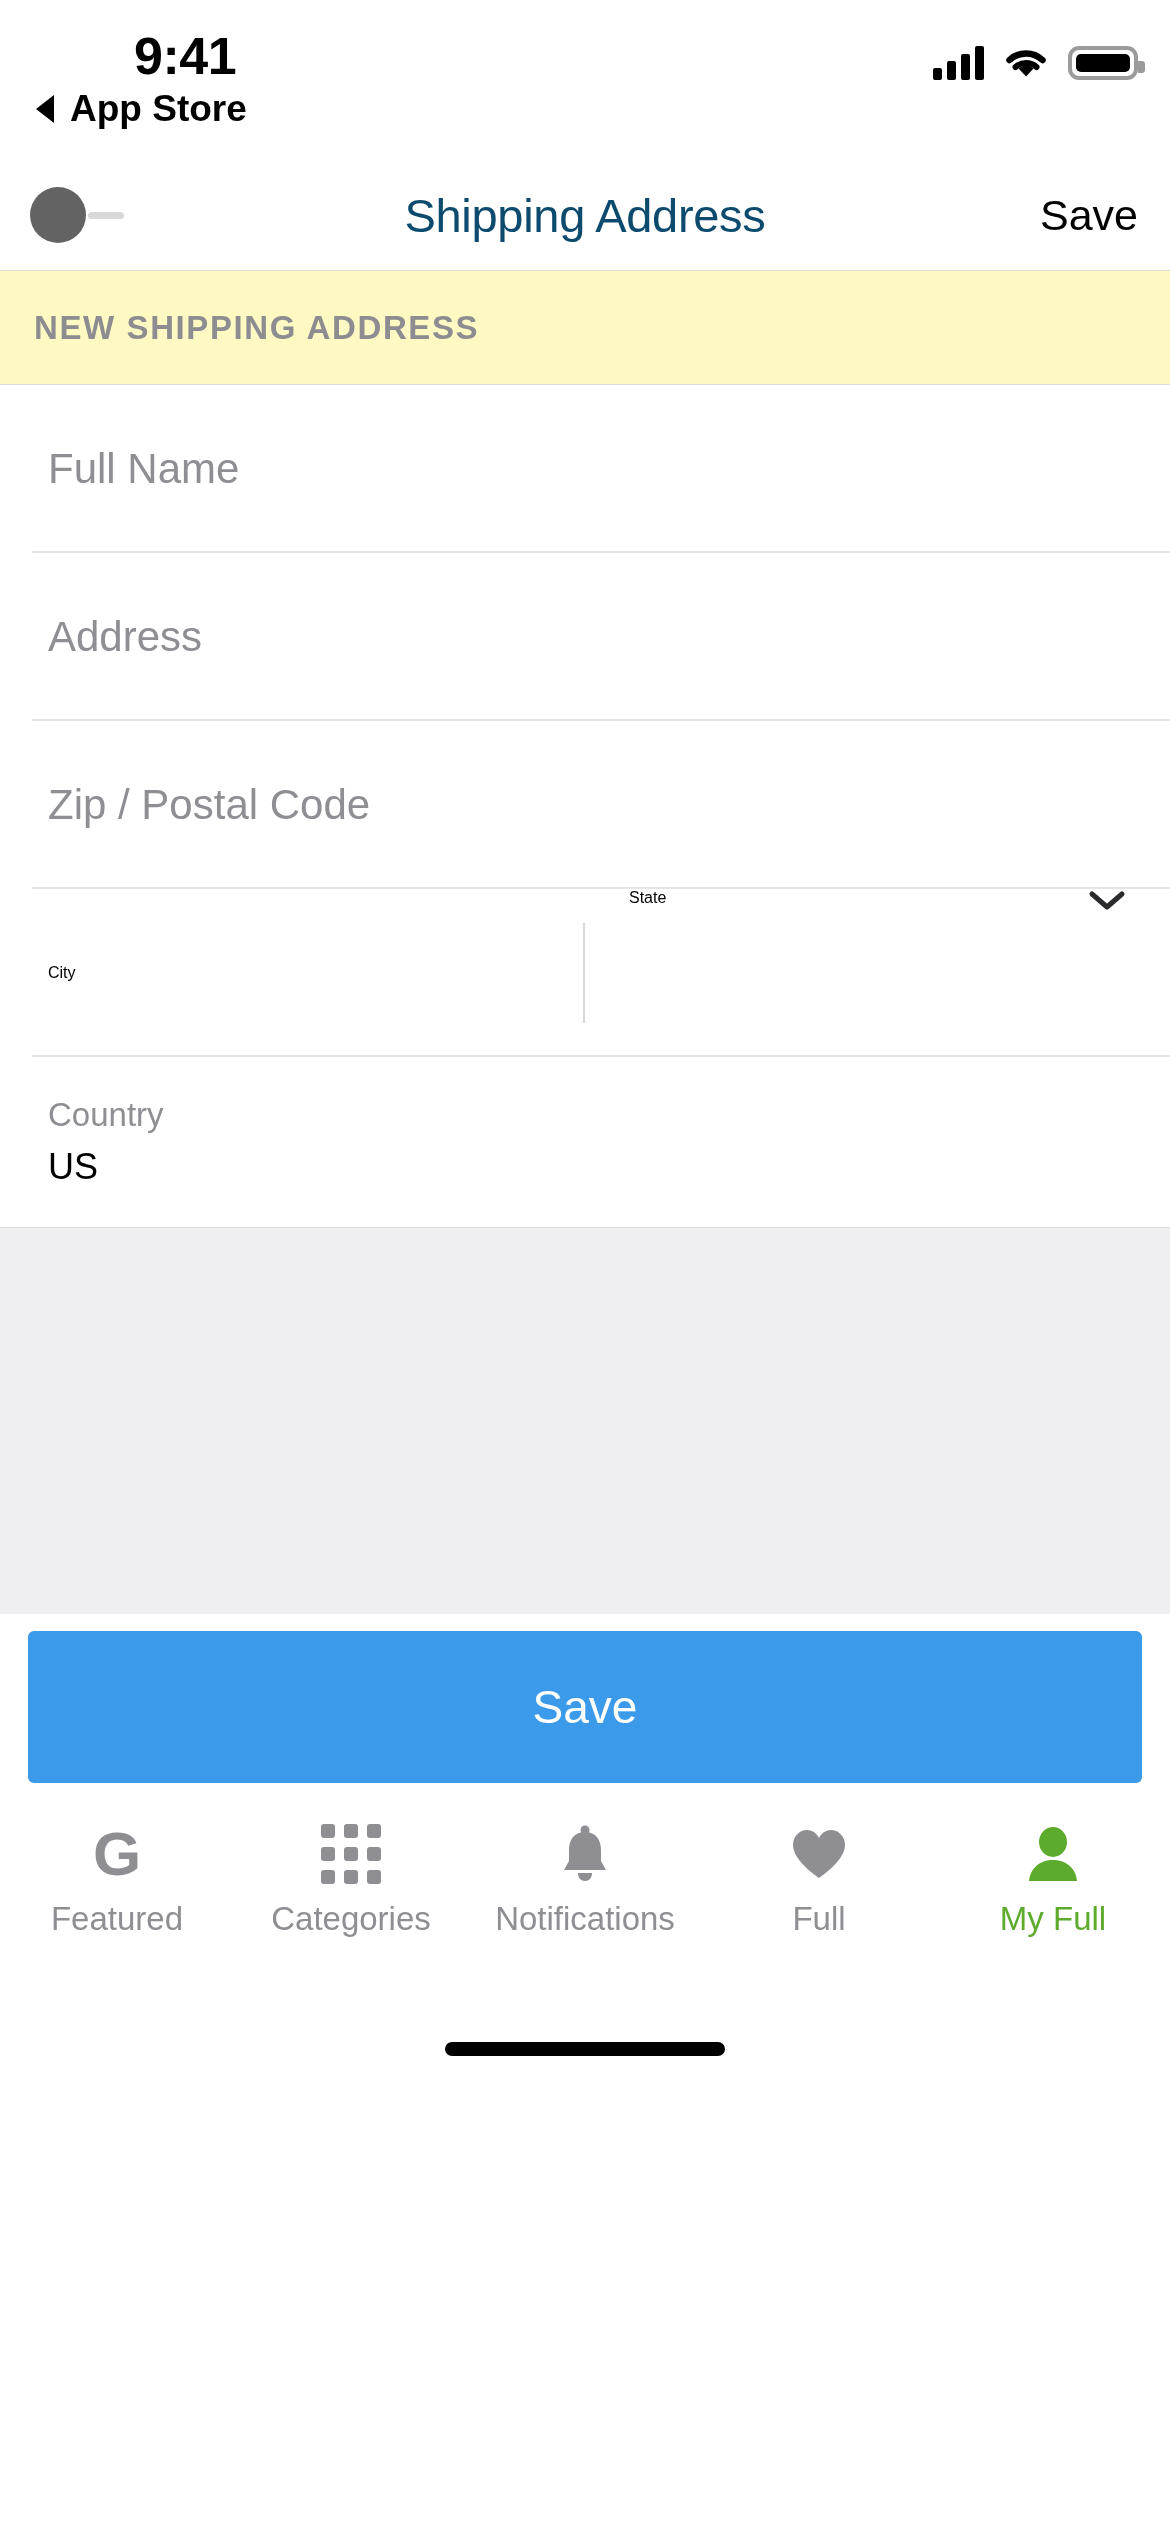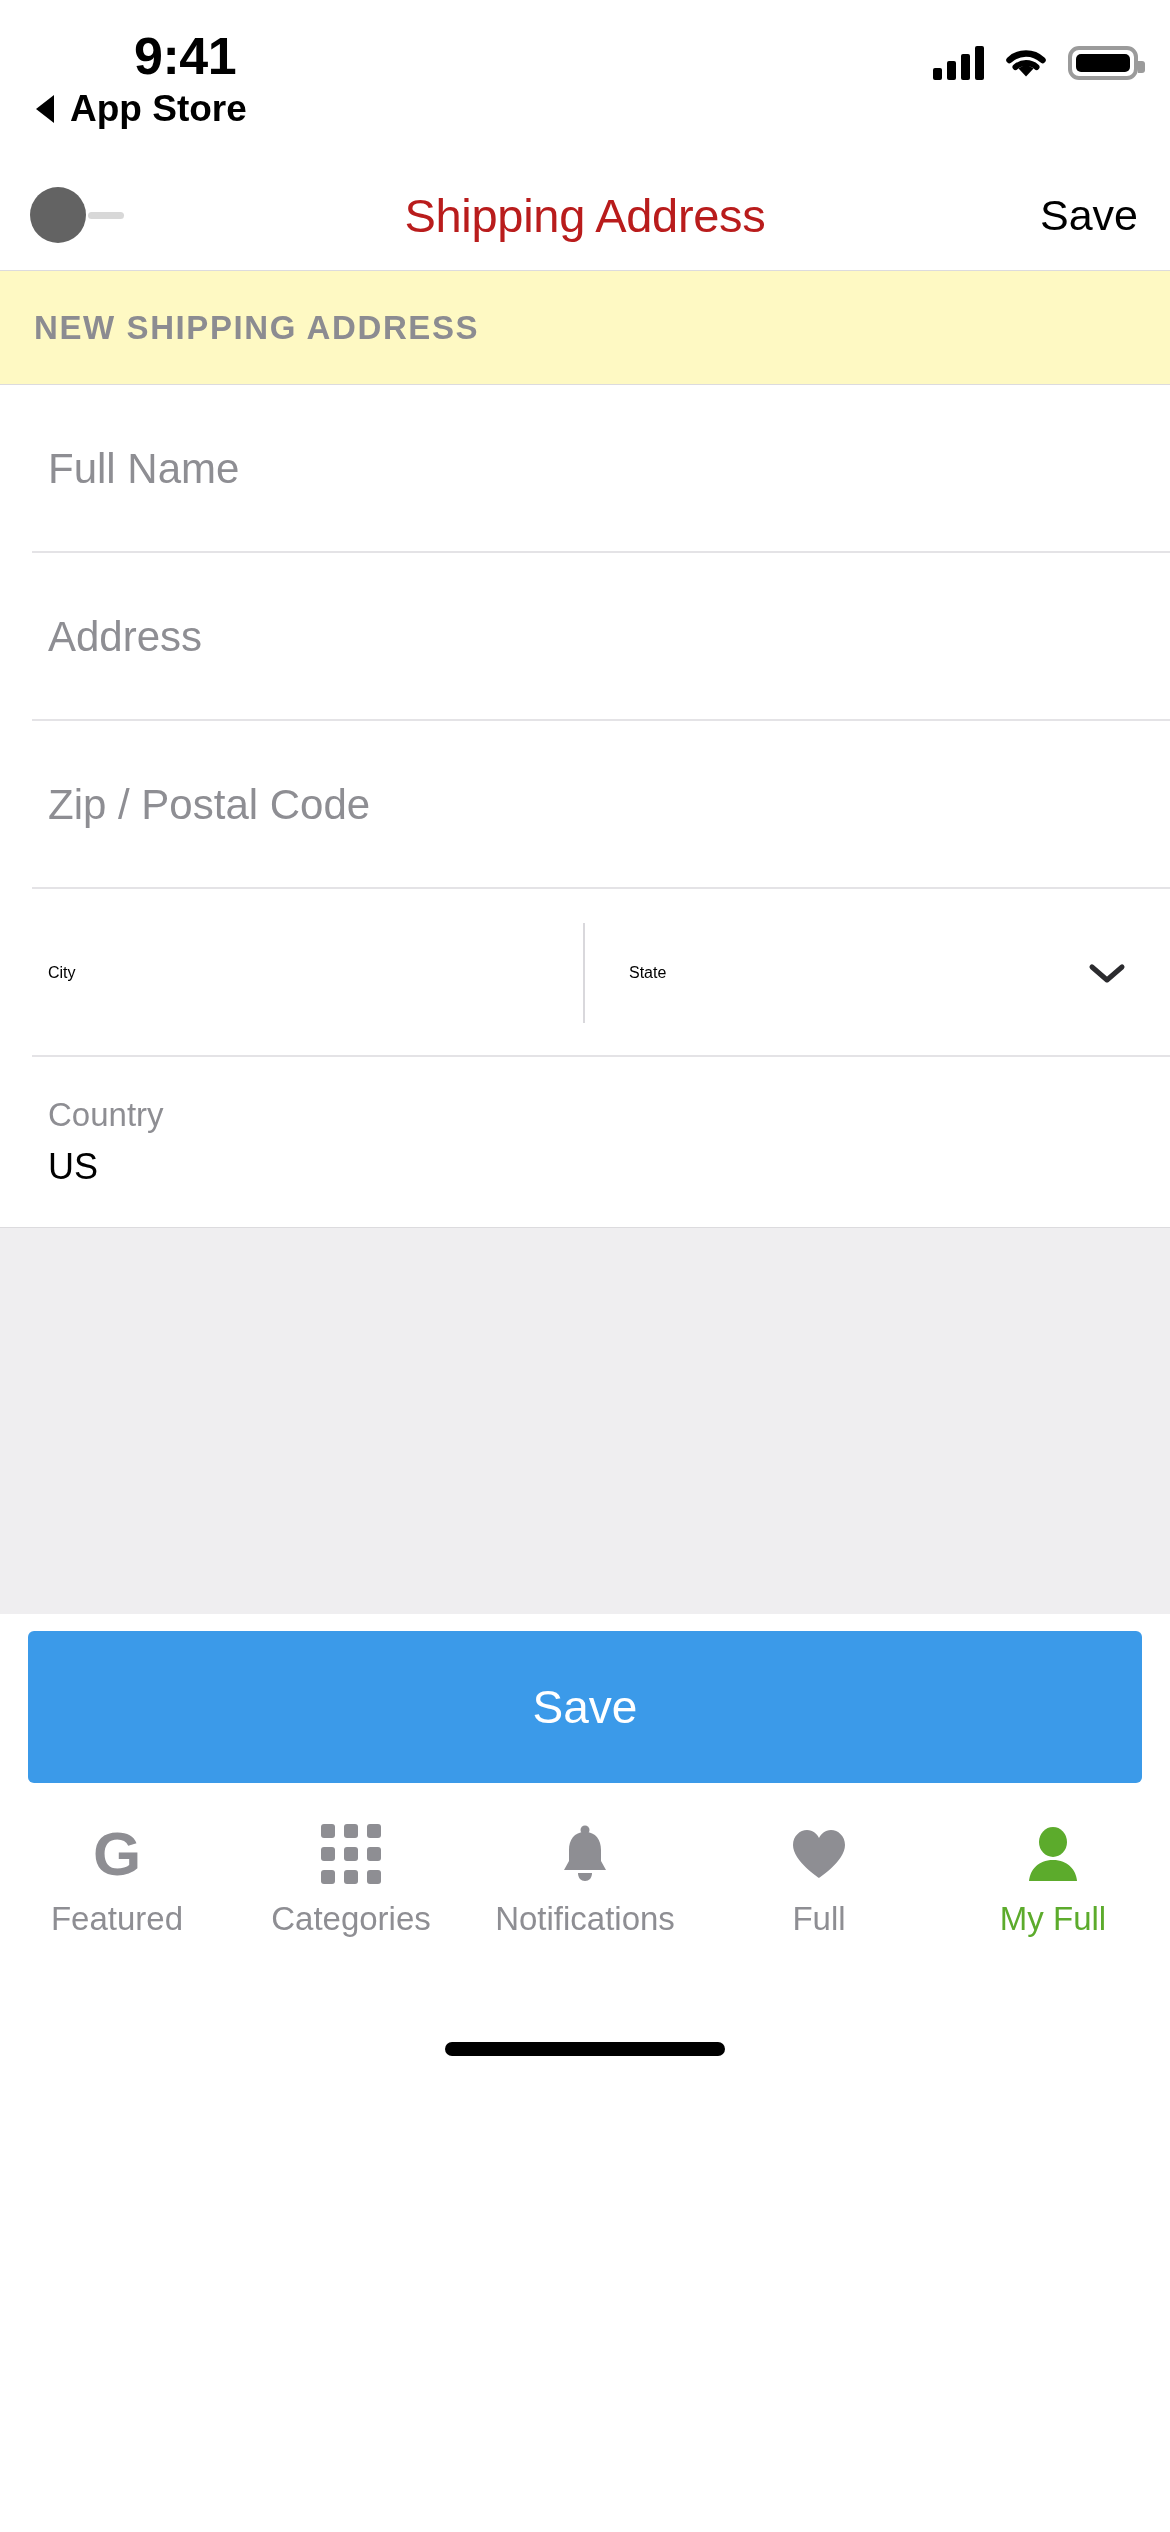--- a/index.html
+++ b/index.html
@@ -97,21 +97,21 @@
     border-radius:4px;
     margin-left:2px;
   }
   .nav-title {
     position:absolute;
     left:0; right:0; top:50%;
     transform:translateY(-50%);
     text-align:center;
     font-size:47px;
     font-weight:400;
-    color:#b91c1c;
+    color:#0c4a6e;
     letter-spacing:-0.3px;
   }
   .nav-save {
     position:absolute;
     right:32px; top:50%;
     transform:translateY(-50%);
     font-size:43px;
     font-weight:400;
     color:#000;
   }
@@ -179,21 +179,21 @@
   }
   .split-city::after {
     content:"";
     position:absolute;
     right:0; top:34px; bottom:34px;
     width:2px;
     background:#d9d8dc;
   }
   .split-state {
     flex:1;
-    display:flex; align-items:center;
+    display:flex; align-items:flex-start;
     padding-left:44px; padding-right:44px;
   }
   .split-state .ph { flex:1; }
   .chev {
     width:38px; height:22px;
     flex:0 0 auto;
   }
 
   .field-country {
     position:relative;

